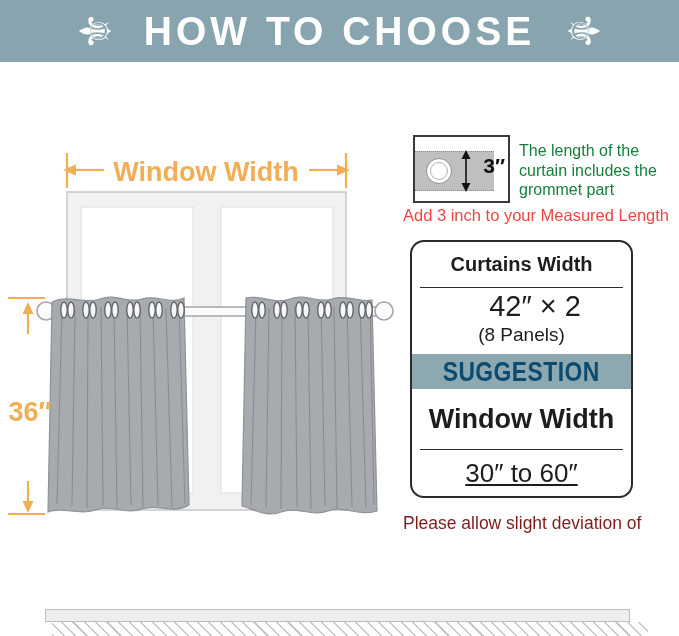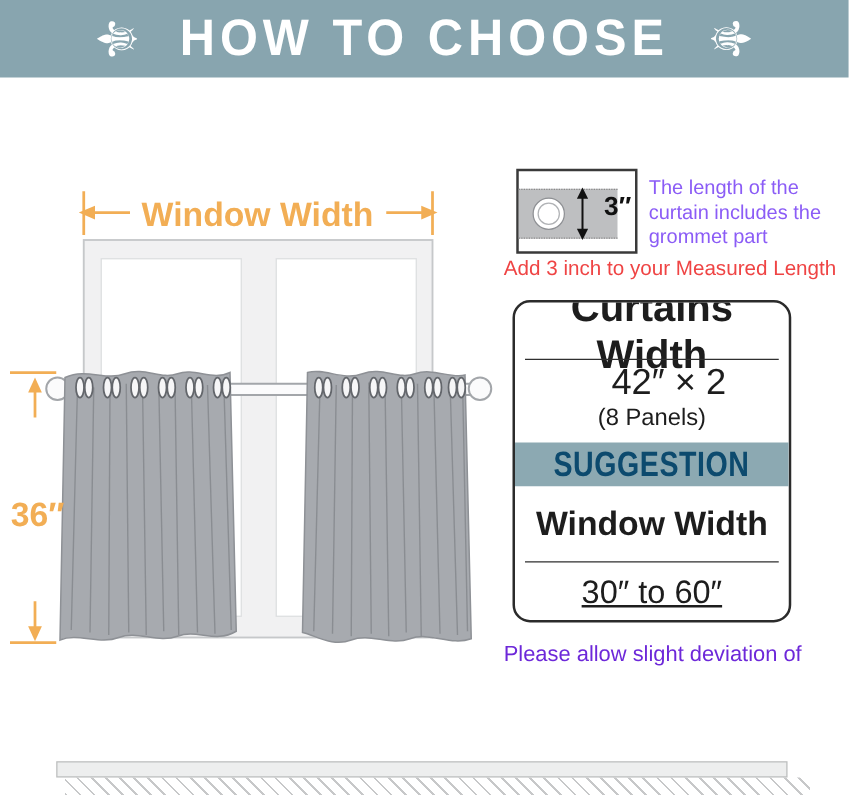--- a/index.html
+++ b/index.html
@@ -54,51 +54,51 @@
     width:18px; height:18px; border-radius:50%;
     border:1px solid #b0b2b5; box-sizing:border-box;
   }
   .grommet-arrow { position:absolute; left:44px; top:12px; }
   .grommet-depth {
     position:absolute; right:3px; top:17px; font-size:21px; font-weight:bold;
     color:#111;
   }
   .grommet-note {
     position:absolute; left:519px; top:141px; width:140px;
-    font-size:16px; line-height:19.5px; color:#8b5cf6;
+    font-size:16px; line-height:19.5px; color:#15803d;
   }
   .grommet-instruction {
     position:absolute; left:403px; top:206px; font-size:16.5px;
     white-space:nowrap; color:#ef4444;
   }
   
   .size-table {
     position:absolute; left:410px; top:240px; width:223px; height:258px;
     border:2.5px solid #2b2b2b; border-radius:14px; background:#fff;
     box-sizing:border-box; display:flex; flex-direction:column;
     overflow:hidden; text-align:center;
   }
   .tb-row { display:flex; align-items:center; justify-content:center; }
-  .tb-header1 { height:45px; font-size:32px; font-weight:bold; }
+  .tb-header1 { height:45px; font-size:20px; font-weight:bold; }
   .tb-divider { height:0; border-top:1.5px solid #2f2f2f; margin:0 8px; }
   .tb-value1 { height:36px; font-size:29px; font-weight:400;padding-left:27px; }
   .tb-sub1 { height:30px; font-size:19px; align-items:flex-start; }
   .tb-band {
     height:35px; background:var(--color-band); color:#0c4a6e;
   }
   .tb-band-text {
     font-size:26px; font-weight:800; letter-spacing:.5px;
     transform:scaleX(.88) scaleY(1.08); white-space:nowrap;
   }
   .tb-header2 { height:60px; font-size:27px; font-weight:bold; }
   .tb-value2 { flex:1; font-size:26px; font-weight:400;text-decoration:underline; }
   
   .disclaimer {
     position:absolute; left:403px; top:511px; font-size:17.5px;
-    line-height:25.5px; color:#6d28d9;
+    line-height:25.5px; color:#7f1d1d;
   }
   
   .floor-bar {
     position:absolute; left:45px; top:609px; width:585px; height:13px;
     background:#edeeee; border:1px solid #bdbfbf; box-sizing:border-box;
   }
   .floor-hatch {
     position:absolute; left:52px; top:622px; width:596px; height:14px;
     background:repeating-linear-gradient(45deg,
       #c7c8c9 0px, #c7c8c9 1.5px, transparent 1.5px, transparent 8px);

